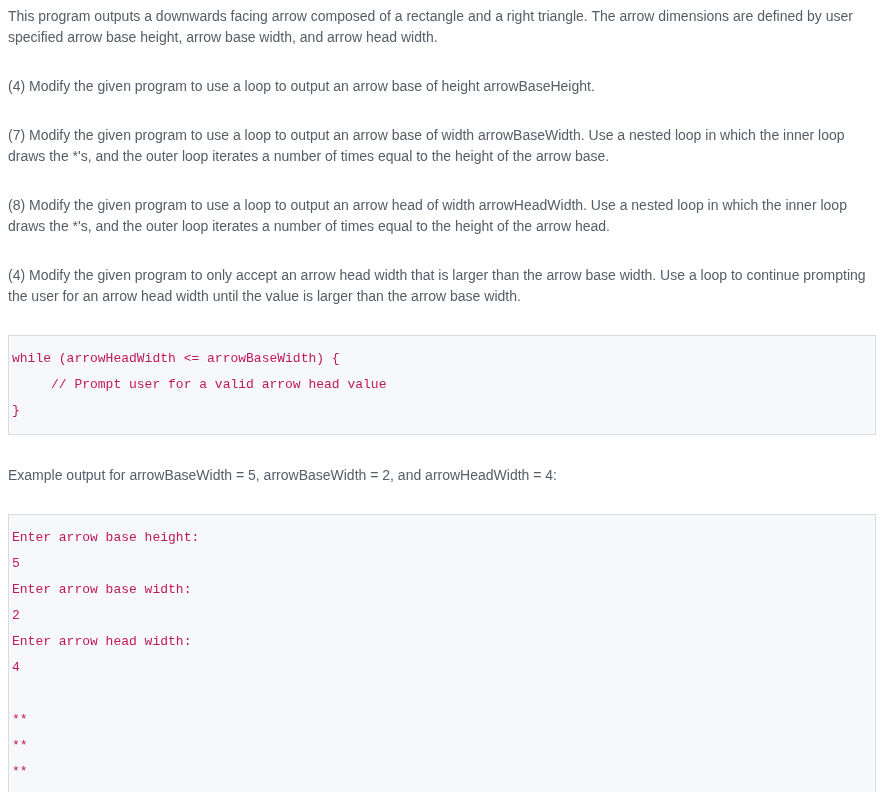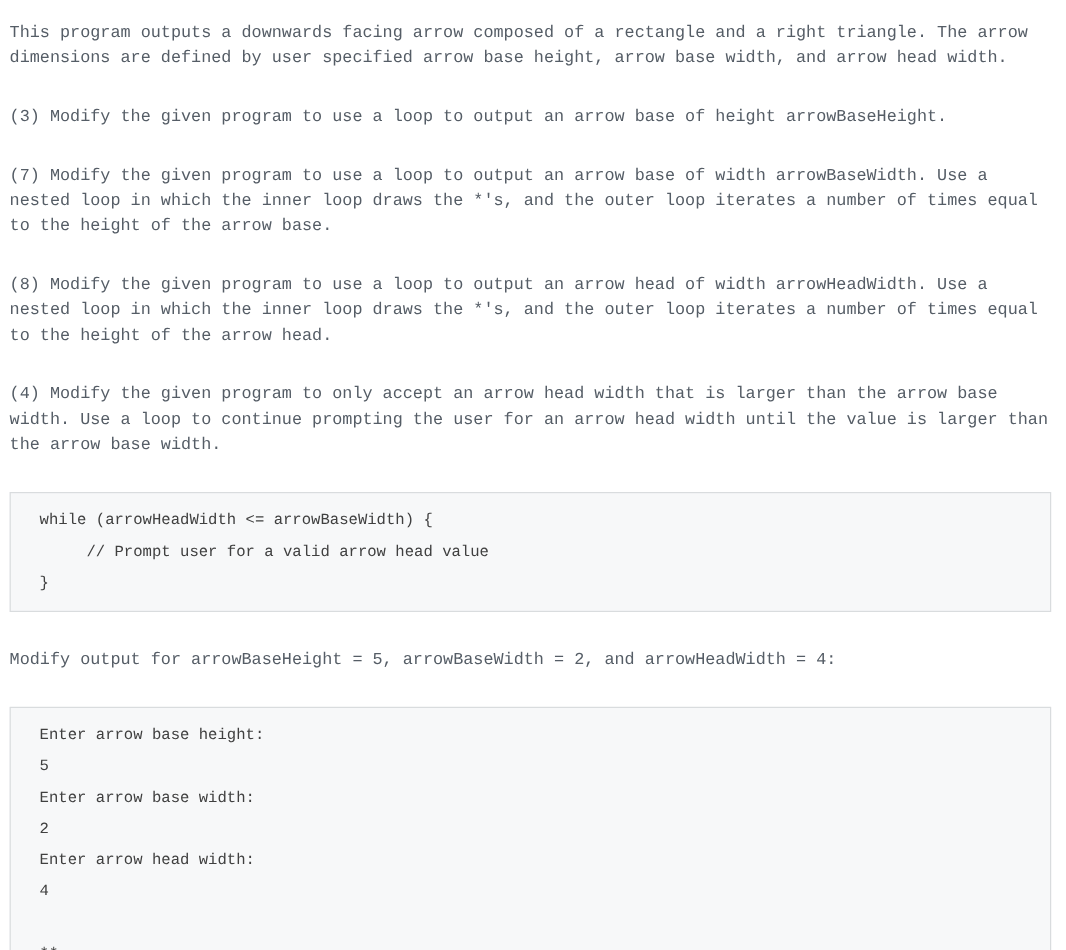--- a/index.html
+++ b/index.html
@@ -6,57 +6,56 @@
     margin: 0;
     padding: 6px 12px 16px 8px;
     font-family: Arial, Helvetica, sans-serif;
     font-size: 14px;
     color: #555d66;
     line-height: 1.5;
     background: #ffffff;
     width: 868px;
   }
   p.para {
-    margin: 12px 0 28px 0;
-    font-family: Liberation Mono, monospace;
+    margin: 0 0 28px 0;
   }
   .tight {
     margin-bottom: 6px;
   }
   pre.codebox {
     background: #f7f8f9;
     border: 1px solid #d9dcde;
-    padding: 10px 24px;
+    padding: 10px 3px;
     font-family: "Courier New", Courier, monospace;
     font-size: 13px;
-    color: #404040;
+    color: #be185d;
     line-height: 2;
     margin: 0 0 30px 0;
     white-space: pre;
     overflow: hidden;
   }
 </style>
 </head>
 <body>
 
 <p class="para">This program outputs a downwards facing arrow composed of a rectangle and a right triangle. The arrow dimensions are defined by user specified arrow base height, arrow base width, and arrow head width.</p>
 
-<p class="para">(3) Modify the given program to use a loop to output an arrow base of height arrowBaseHeight.</p>
+<p class="para">(4) Modify the given program to use a loop to output an arrow base of height arrowBaseHeight.</p>
 
 <p class="para">(7) Modify the given program to use a loop to output an arrow base of width arrowBaseWidth. Use a nested loop in which the inner loop draws the *'s, and the outer loop iterates a number of times equal to the height of the arrow base.</p>
 
 <p class="para">(8) Modify the given program to use a loop to output an arrow head of width arrowHeadWidth. Use a nested loop in which the inner loop draws the *'s, and the outer loop iterates a number of times equal to the height of the arrow head.</p>
 
 <p class="para tight">(4) Modify the given program to only accept an arrow head width that is larger than the arrow base width. Use a loop to continue prompting the user for an arrow head width until the value is larger than the arrow base width.</p>
 
 <pre class="codebox">while (arrowHeadWidth &lt;= arrowBaseWidth) {
      // Prompt user for a valid arrow head value
 }</pre>
 
-<p class="para tight">Modify output for arrowBaseHeight = 5, arrowBaseWidth = 2, and arrowHeadWidth = 4:</p>
+<p class="para tight">Example output for arrowBaseWidth = 5, arrowBaseWidth = 2, and arrowHeadWidth = 4:</p>
 
 <pre class="codebox" style="margin-bottom:0">Enter arrow base height:
 5
 Enter arrow base width:
 2
 Enter arrow head width:
 4
 
 **
 **

